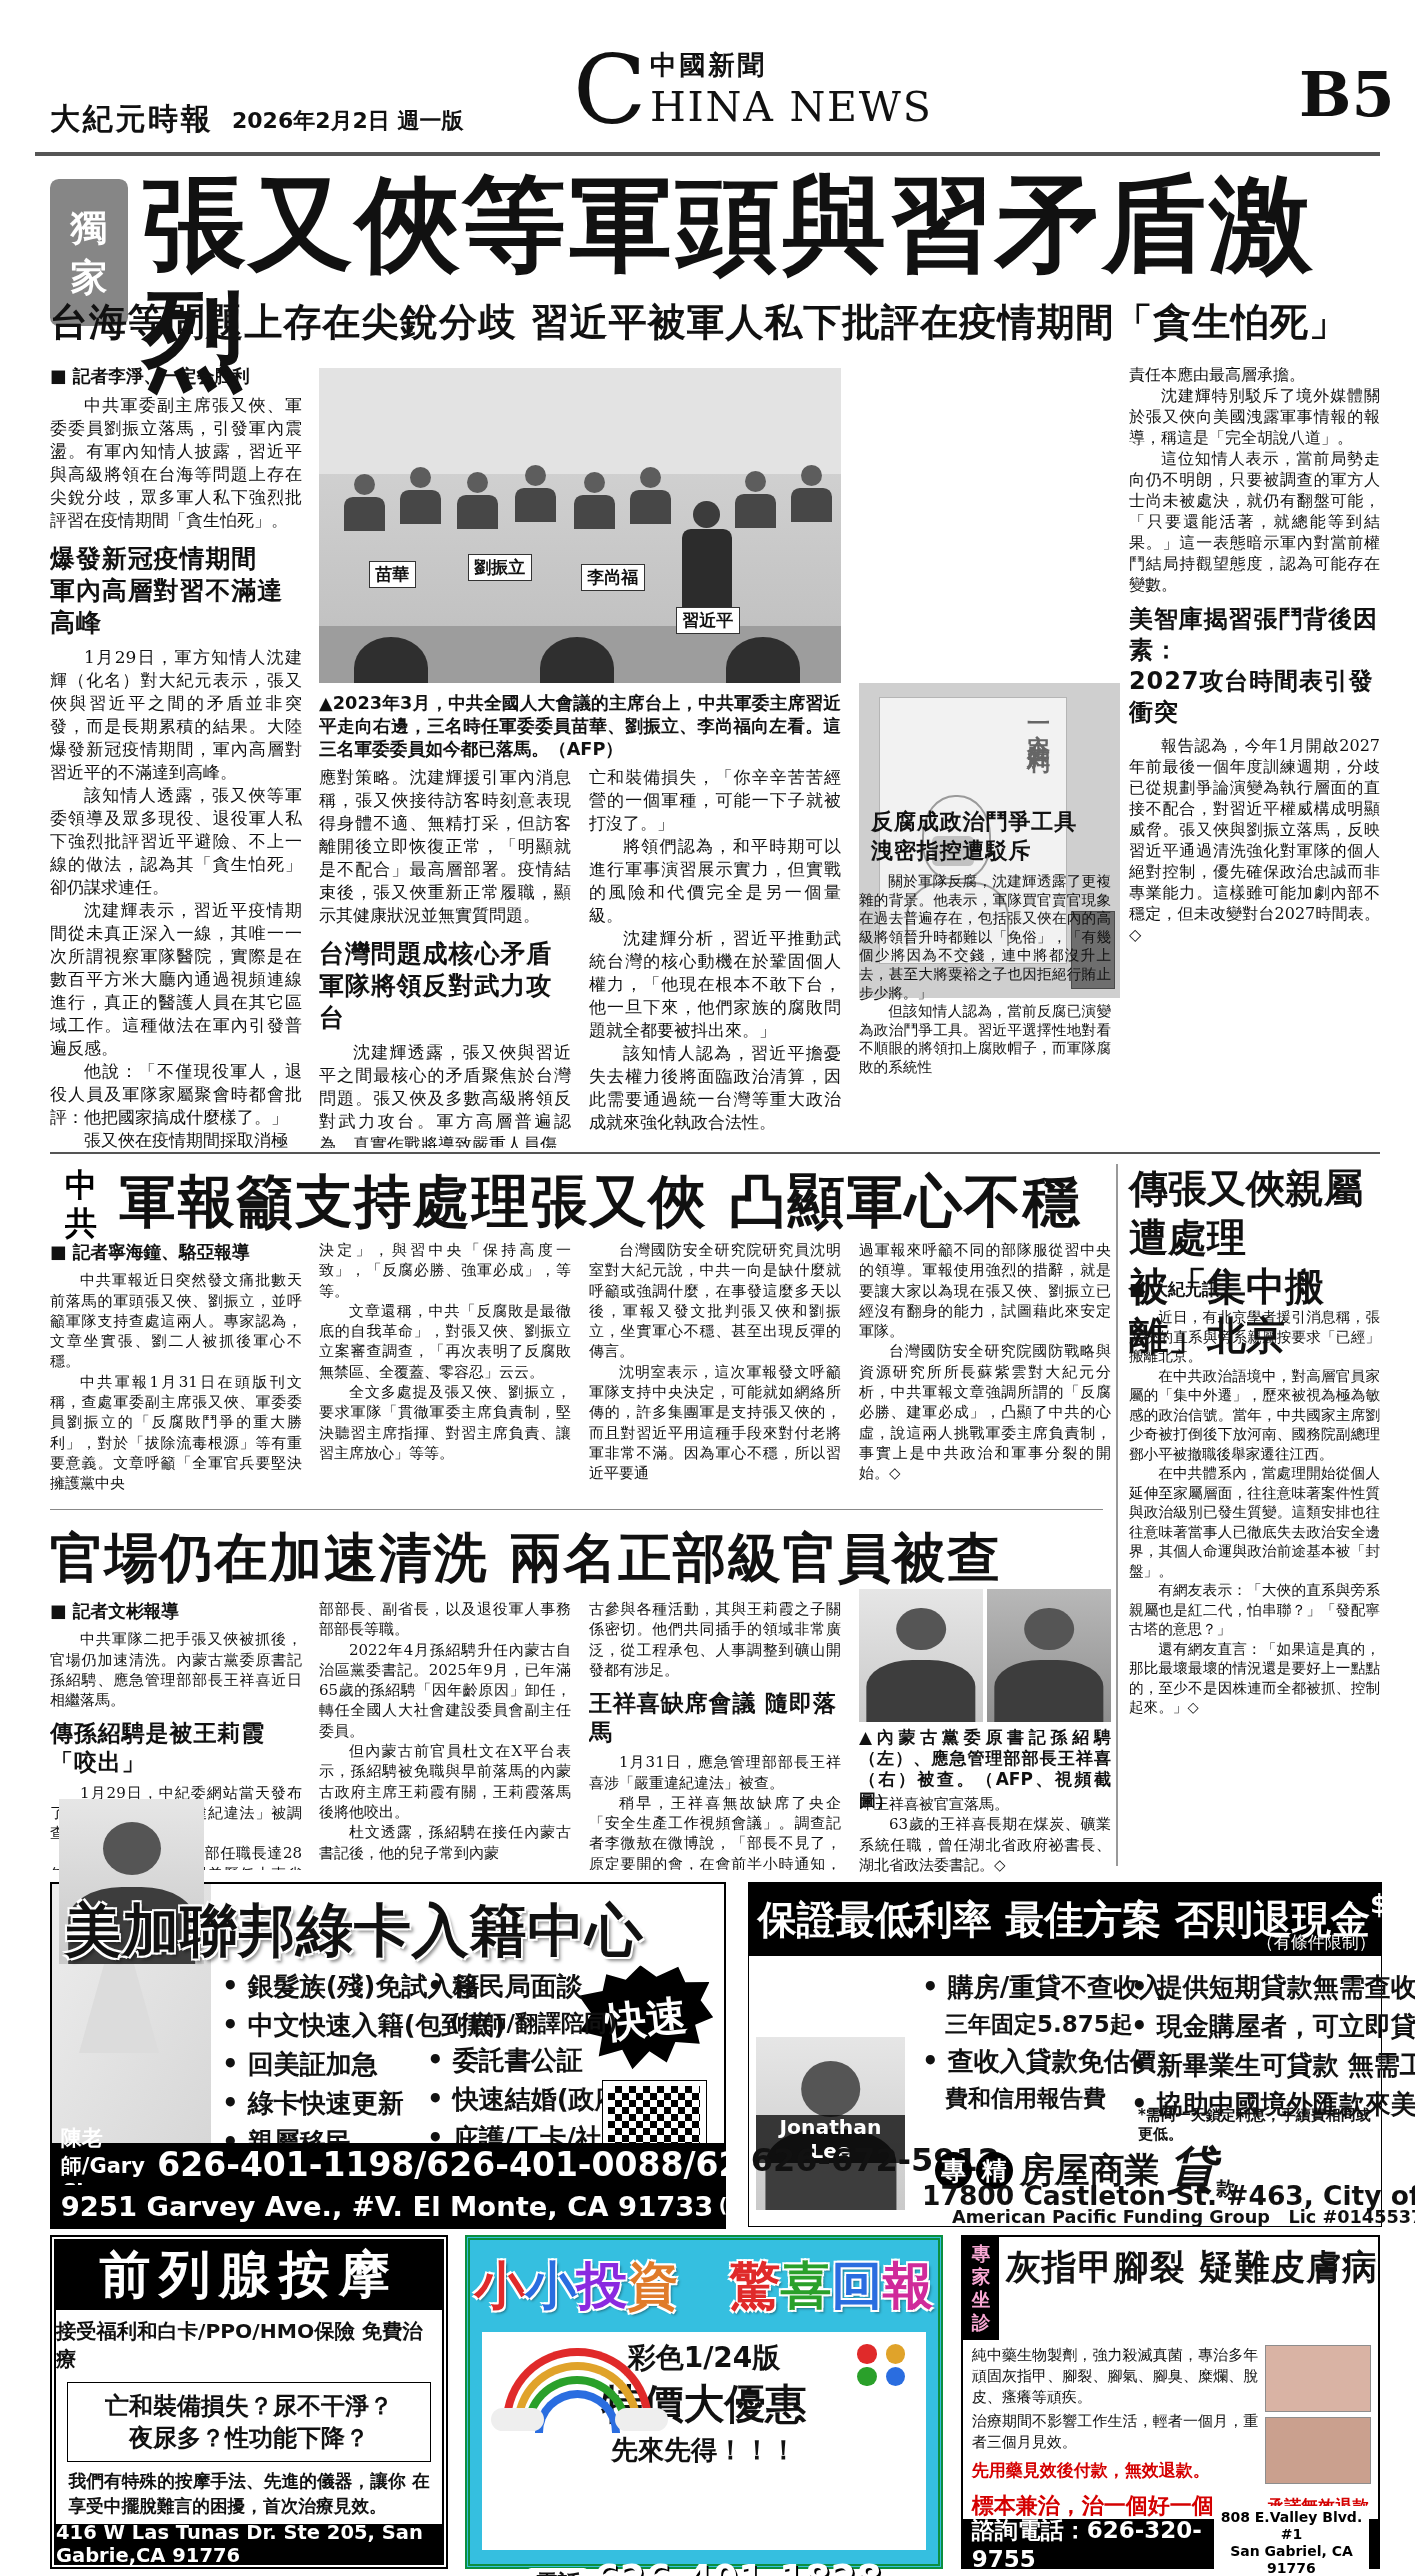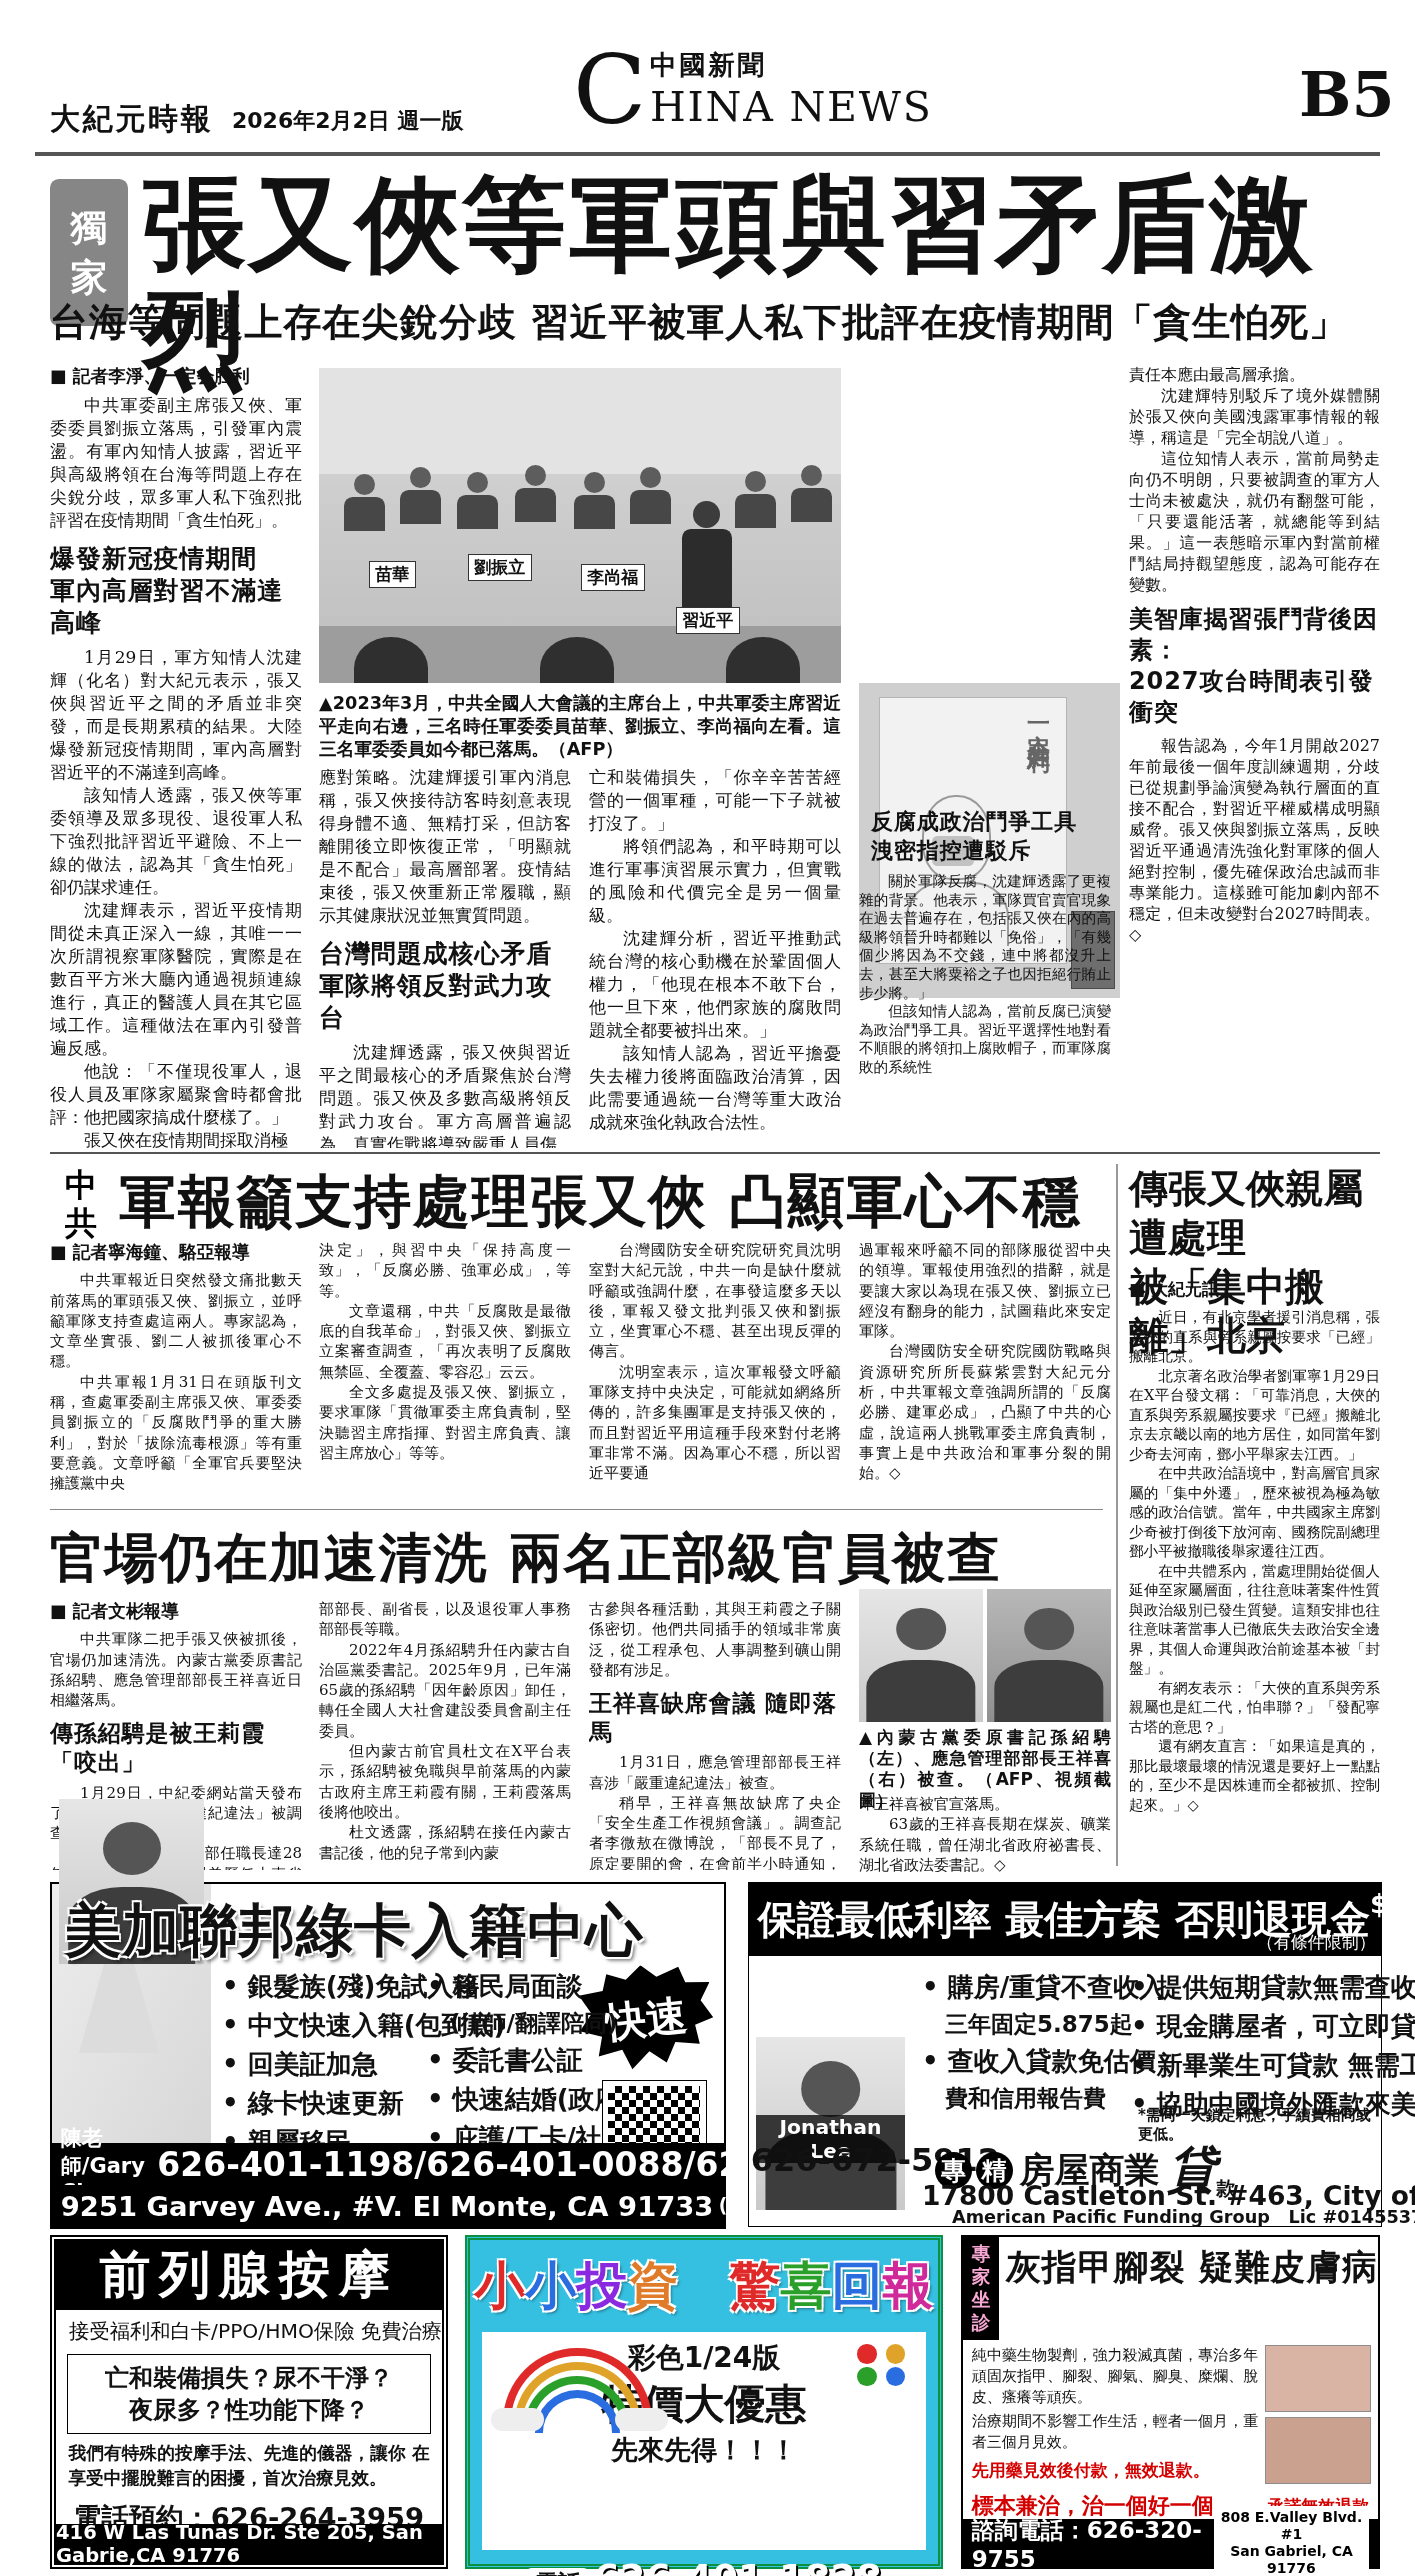--- a/index.html
+++ b/index.html
@@ -212,21 +212,20 @@
       <div class="para ni">過軍報來呼籲不同的部隊服從習中央的領導。軍報使用強烈的措辭，就是要讓大家以為現在張又俠、劉振立已經沒有翻身的能力，試圖藉此來安定軍隊。</div>
       <div class="para">台灣國防安全研究院國防戰略與資源研究所所長蘇紫雲對大紀元分析，中共軍報文章強調所謂的「反腐必勝、建軍必成」，凸顯了中共的心虛，說這兩人挑戰軍委主席負責制，事實上是中共政治和軍事分裂的開始。◇</div>
     </div>
 
   <div class="abs vrule" style="left:1116px;top:1164px;height:702px;"></div>
   <div class="abs h3head" style="left:1129px;top:1164px;width:251px;">傳張又俠親屬遭處理
 被「集中搬離」北京</div>
   <div class="abs col fs165" style="left:1129px;top:1277px;width:251px;height:589px;">
       <div class="byline">■ 大紀元訊</div>
       <div class="para">近日，有北京學者援引消息稱，張又俠的直系與旁系親屬按要求「已經」搬離北京。</div>
-      <div class="para">北京著名政治學者劉軍寧1月29日在X平台發文稱：「可靠消息，大俠的直系與旁系親屬按要求『已經』搬離北京去京畿以南的地方居住，如同當年劉少奇去河南，鄧小平舉家去江西。」</div>
       <div class="para">在中共政治語境中，對高層官員家屬的「集中外遷」，歷來被視為極為敏感的政治信號。當年，中共國家主席劉少奇被打倒後下放河南、國務院副總理鄧小平被撤職後舉家遷往江西。</div>
       <div class="para">在中共體系內，當處理開始從個人延伸至家屬層面，往往意味著案件性質與政治級別已發生質變。這類安排也往往意味著當事人已徹底失去政治安全邊界，其個人命運與政治前途基本被「封盤」。</div>
       <div class="para">有網友表示：「大俠的直系與旁系親屬也是紅二代，怕串聯？」「發配寧古塔的意思？」</div>
       <div class="para">還有網友直言：「如果這是真的，那比最壞最壞的情況還是要好上一點點的，至少不是因株連而全都被抓、控制起來。」◇</div>
     </div>
 
   <div class="abs hrule" style="left:50px;top:1509px;width:1053px;height:0.9px;background:#888;"></div>
 
   <div class="abs h4head" style="left:50px;top:1523px;width:1053px;">官場仍在加速清洗 兩名正部級官員被查</div>
   <div class="abs col fs17" style="left:50px;top:1599px;width:252px;height:271px;">
@@ -327,21 +326,21 @@
       <span style="font-weight:700;font-size:19.5px;align-self:flex-end;">款</span>
     </div>
     <div class="abs sans" style="left:173px;top:297px;font-weight:900;font-size:26.5px;white-space:nowrap;">17800 Castleton St. #463, City of Industry, CA 91748</div>
     <div class="abs sans" style="left:203px;top:324px;font-weight:700;font-size:17.7px;white-space:pre;">American Pacific Funding Group   Lic #01455377   NMLS #323349</div>
   </div>
 
   <div class="adbox" style="left:50px;top:2235px;width:398px;height:334px;border:6.2px double #000;box-sizing:border-box;">
     <div class="blackbar" style="height:69px;justify-content:center;">
       <span class="sans" style="font-weight:900;font-size:51px;letter-spacing:8.8px;">前列腺按摩</span>
     </div>
-    <div class="sans" style="font-weight:400;font-size:20.3px;text-align:right;margin-top:7px;">接受福利和白卡/PPO/HMO保險 免費治療</div>
+    <div class="sans" style="font-weight:700;font-size:20.3px;text-align:left;margin-top:7px;">接受福利和白卡/PPO/HMO保險 免費治療</div>
     <div style="border:1.8px solid #000;margin:8.8px 10.6px 7px;padding:7px 3.5px;text-align:center;">
       <div class="sans" style="font-weight:900;font-size:24px;">亡和裝備損失？尿不干淨？</div>
       <div class="sans" style="font-weight:900;font-size:24px;">夜尿多？性功能下降？</div>
     </div>
     <div class="sans" style="font-size:17.7px;line-height:25px;margin:0 12.4px;text-align:justify;font-weight:700;">我們有特殊的按摩手法、先進的儀器，讓你 在享受中擺脫難言的困擾，首次治療見效。</div>
     <div class="sans" style="font-weight:900;font-size:27.4px;text-align:center;margin-top:8.8px;">電話預約：626-264-3959</div>
     <div class="blackbar abs" style="left:0;bottom:0;width:100%;height:39px;justify-content:center;">
       <span class="sans" style="font-weight:700;font-size:19.5px;">416 W Las Tunas Dr. Ste 205, San Gabrie,CA 91776</span>
     </div>
   </div>

